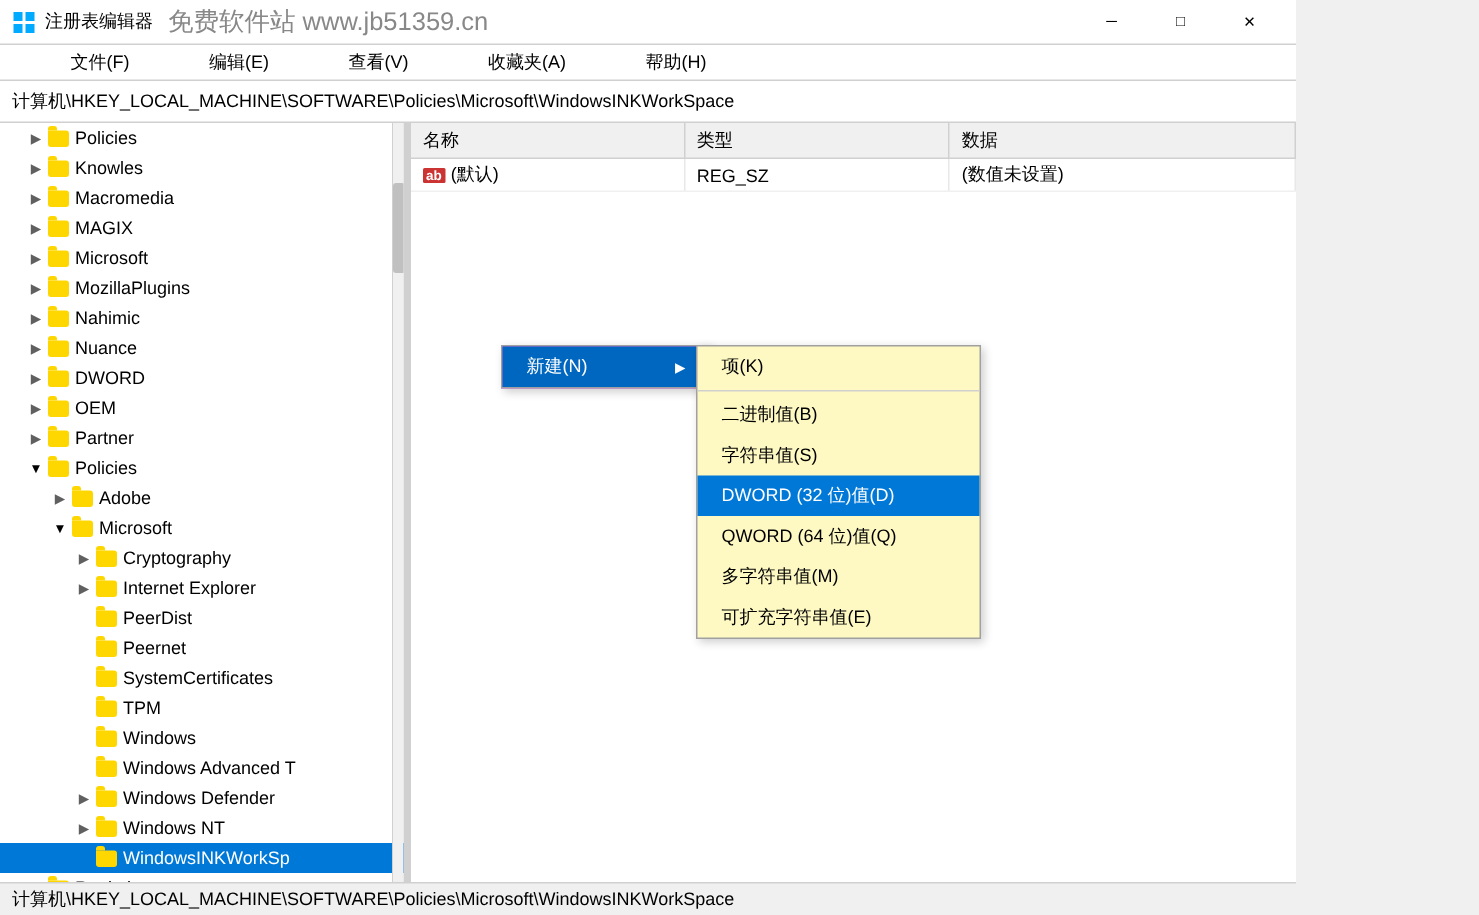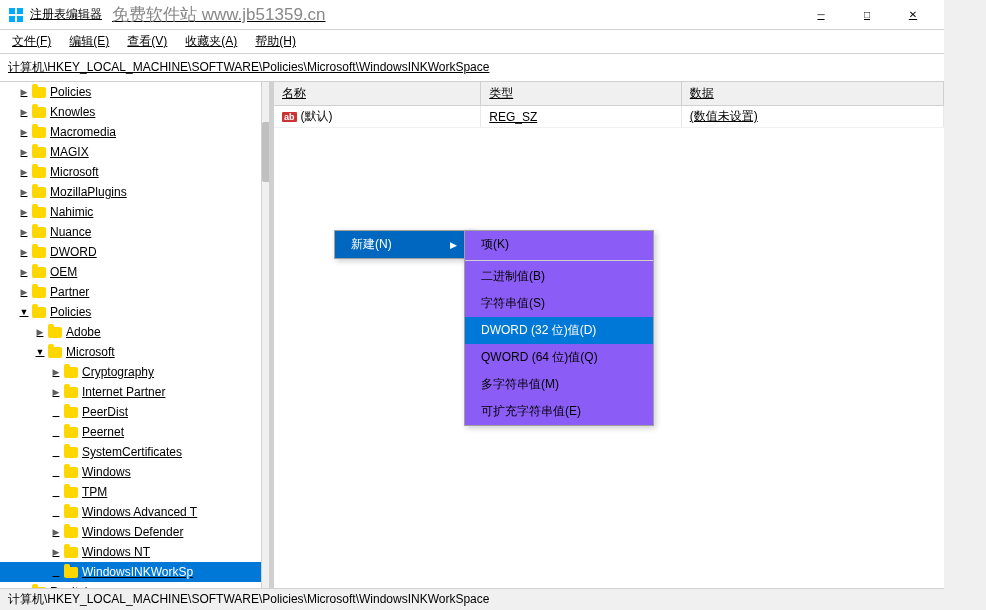--- a/index.html
+++ b/index.html
@@ -67,20 +67,21 @@
       gap: 2px;
     }
     .menu-item {
       padding: 2px 8px;
       cursor: pointer;
       font-size: 12px;
       color: #000;
       height: 22px;
       display: flex;
       align-items: center;
+      margin-left: 35px;
     }
 
     
     .toolbar {
       background: #ffffff;
       height: 28px;
       display: flex;
       align-items: center;
       padding: 0 4px;
       border-bottom: 1px solid #d0d0d0;
@@ -255,21 +256,21 @@
       margin: 2px 0;
     }
     .submenu-arrow {
       font-size: 9px;
       margin-left: 16px;
     }
 
     
     .submenu {
       position: absolute;
-      background: #8b5cf6;
+      background: #fef9c3;
       border: 1px solid #a0a0a0;
       box-shadow: 2px 2px 6px rgba(0,0,0,0.2);
       min-width: 180px;
       z-index: 70;
     }
     .submenu-item {
       padding: 5px 16px;
       cursor: pointer;
       font-size: 12px;
       color: #000;
@@ -296,21 +297,21 @@
     
     .splitter {
       width: 4px;
       background: #d0d0d0;
       cursor: col-resize;
     }
   </style>
 </head>
 <body>
 
-<div style="position:relative; width:944px; height:610px; overflow:hidden;text-decoration:underline;">
+<div style="position:relative; width:864px; height:610px; overflow:hidden;">
 
   <div class="title-bar">
     <div class="title-bar-left">
       <div class="title-icon">
         <svg width="16" height="16" viewBox="0 0 16 16">
           <rect x="1" y="1" width="6" height="6" fill="#00aaff"></rect>
           <rect x="9" y="1" width="6" height="6" fill="#00aaff"></rect>
           <rect x="1" y="9" width="6" height="6" fill="#00aaff"></rect>
           <rect x="9" y="9" width="6" height="6" fill="#00aaff"></rect>
         </svg>
@@ -460,21 +461,21 @@
               <span class="folder-closed"></span>
             </span>
           <span class="item-label">Cryptography</span>
         </div>
 
         <div class="tree-item" style="padding-left: 48px;">
           <span class="expand-btn">▶</span>
           <span class="folder-icon">
               <span class="folder-closed"></span>
             </span>
-          <span class="item-label">Internet Partner</span>
+          <span class="item-label">Internet Explorer</span>
         </div>
 
         <div class="tree-item" style="padding-left: 48px;">
           <span class="expand-btn" style="color:transparent;">▶</span>
           <span class="folder-icon">
               <span class="folder-closed"></span>
             </span>
           <span class="item-label">PeerDist</span>
         </div>
 
@@ -492,29 +493,29 @@
               <span class="folder-closed"></span>
             </span>
           <span class="item-label">SystemCertificates</span>
         </div>
 
         <div class="tree-item" style="padding-left: 48px;">
           <span class="expand-btn" style="color:transparent;">▶</span>
           <span class="folder-icon">
               <span class="folder-closed"></span>
             </span>
+          <span class="item-label">TPM</span>
+        </div>
+
+        <div class="tree-item" style="padding-left: 48px;">
+          <span class="expand-btn" style="color:transparent;">▶</span>
+          <span class="folder-icon">
+              <span class="folder-closed"></span>
+            </span>
           <span class="item-label">Windows</span>
-        </div>
-
-        <div class="tree-item" style="padding-left: 48px;">
-          <span class="expand-btn" style="color:transparent;">▶</span>
-          <span class="folder-icon">
-              <span class="folder-closed"></span>
-            </span>
-          <span class="item-label">TPM</span>
         </div>
 
         <div class="tree-item" style="padding-left: 48px;">
           <span class="expand-btn" style="color:transparent;">▶</span>
           <span class="folder-icon">
               <span class="folder-closed"></span>
             </span>
           <span class="item-label">Windows Advanced T</span>
         </div>
 

